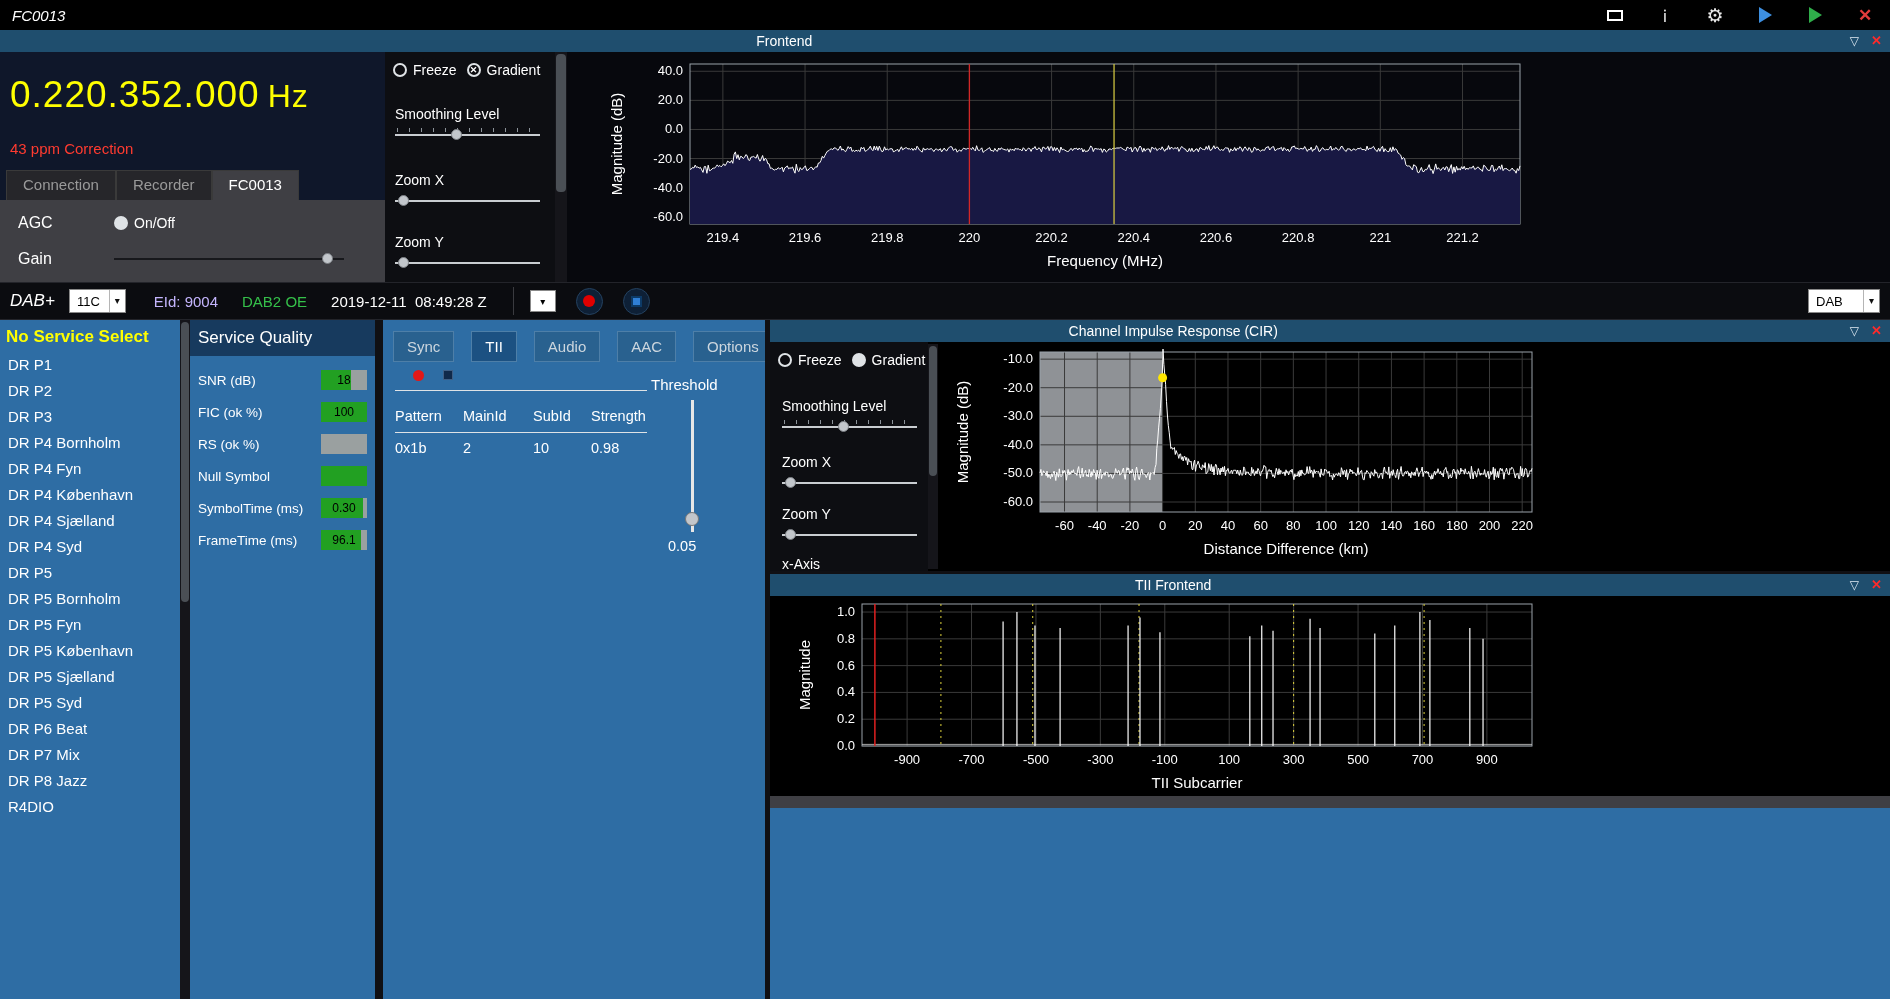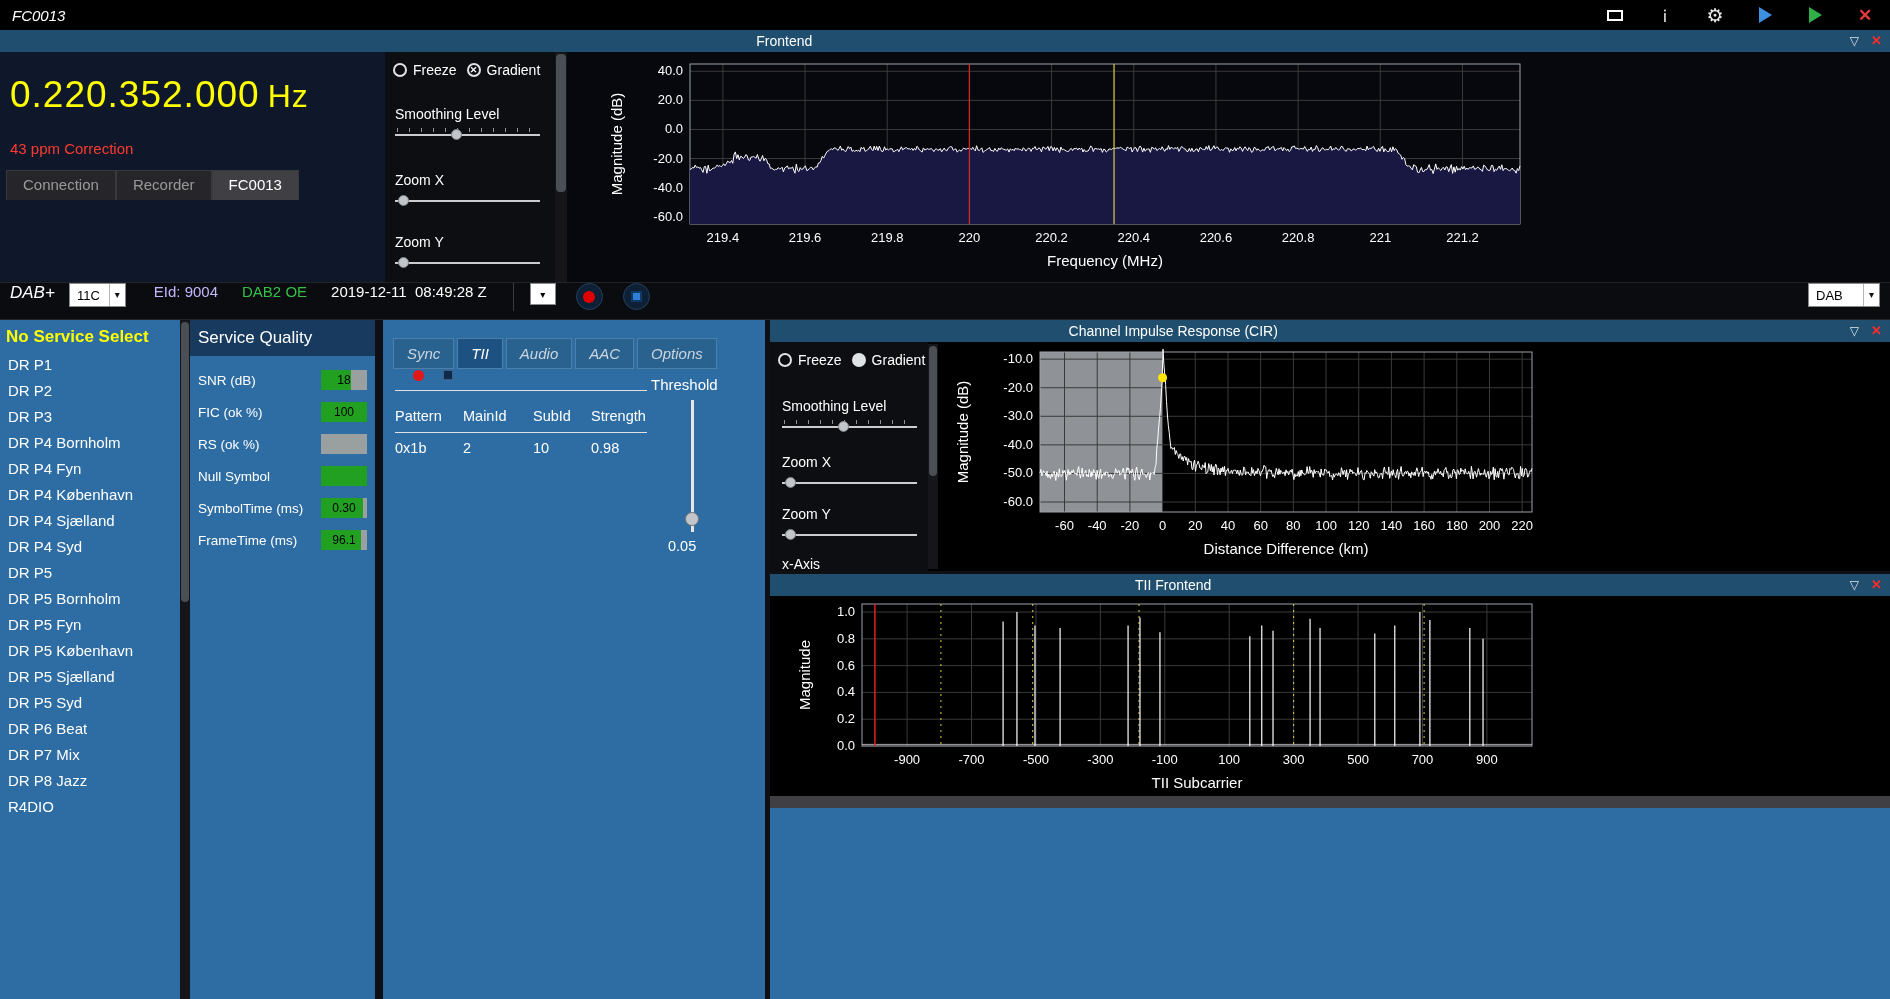--- a/index.html
+++ b/index.html
@@ -59,21 +59,21 @@
   .slider .handle{position:absolute;top:1px;width:11px;height:11px;border-radius:50%;background:#c2c6cb;border:1px solid #7c8085;}
   .slider.gain{width:230px;}
 
   .vscroll{position:relative;background:#15151a;}
   .vscroll .thumb{position:absolute;left:1px;right:1px;top:2px;background:#4a4f55;border-radius:4px;}
   .fe-scroll{width:12px;flex:0 0 12px;}
   .fe-scroll .thumb{height:138px;}
   #spectrum-plot{position:relative;flex:1;height:230px;}
 
   
-  .dab-bar{position:absolute;top:282px;left:0;width:1890px;height:38px;background:#0b0c10;border-top:1px solid #23242a;border-bottom:1px solid #23242a;display:flex;align-items:flex-start;}
+  .dab-bar{position:absolute;top:282px;left:0;width:1890px;height:38px;background:#0b0c10;border-top:1px solid #23242a;border-bottom:1px solid #23242a;display:flex;align-items:center;}
   .dab-mode{font-style:italic;font-size:17px;margin-left:10px;}
   .combo{height:24px;background:#fff;color:#000;font-size:13px;display:flex;align-items:center;padding:0 5px 0 7px;margin-left:14px;border:1px solid #888;}
   .combo .combo-arrow{margin-left:9px;font-size:10px;color:#111;border-left:1px solid #b5b5b5;padding-left:5px;line-height:22px;}
   .combo.band{margin-right:10px;width:72px;justify-content:space-between;}
   .eid{color:#c4b5fd;margin-left:28px;font-size:15px;}
   .ens{color:#35c04a;margin-left:24px;font-size:15px;}
   .ts{margin-left:24px;font-size:15px;white-space:pre;}
   .vsep{width:1px;height:28px;background:#3a3b40;margin-left:26px;}
   .drop-btn{width:26px;height:22px;background:#fff;color:#000;margin-left:16px;display:flex;align-items:center;justify-content:center;font-size:10px;border:1px solid #888;}
   .round-btn{width:27px;height:27px;border-radius:50%;background:#0e2036;border:1px solid #24415f;margin-left:20px;display:flex;align-items:center;justify-content:center;}
@@ -92,21 +92,21 @@
   .q-rows{padding-top:8px;}
   .q-row{display:flex;align-items:center;height:32px;padding:0 8px 0 8px;}
   .q-label{flex:1;font-size:13.5px;}
   .q-box{width:46px;height:20px;background:#9aa0a0;position:relative;color:#000;font-size:12px;text-align:center;line-height:20px;overflow:hidden;flex:0 0 46px;}
   .q-fill{position:absolute;left:0;top:0;bottom:0;background:#22a022;}
   .q-val{position:relative;z-index:1;}
   .divider{width:8px;flex:0 0 8px;background:#101014;}
   .divider.thin{width:5px;flex:0 0 5px;}
 
   .decoder{width:382px;flex:0 0 382px;background:#2e6da4;position:relative;overflow:hidden;}
-  .dec-tabs{position:absolute;left:10px;top:18px;display:flex;gap:3px;font-style:italic;}
+  .dec-tabs{position:absolute;left:10px;top:11px;display:flex;gap:17px;}
   .dec-tab{background:#29618f;color:#ccd6de;border:1px solid #4e7fa8;padding:6px 13px;font-size:15px;}
   .dec-tab.active{background:#1c5182;color:#fff;}
   .dec-dot{position:absolute;left:30px;top:50px;width:11px;height:11px;border-radius:50%;background:#e21818;}
   .dec-square{position:absolute;left:60px;top:50px;width:10px;height:10px;background:#10294a;border:1px solid #3f5f85;}
   .dec-line{position:absolute;left:12px;width:252px;height:1px;background:#dfe3e6;}
   .t-row{position:absolute;left:12px;display:grid;grid-template-columns:68px 70px 58px 62px;font-size:14.5px;}
   .t-head{top:88px;}
   .t-body{top:120px;}
   .thr-label{position:absolute;left:268px;top:56px;font-size:15px;}
   .vslider{position:absolute;left:302px;top:80px;width:14px;height:132px;}
@@ -162,20 +162,34 @@
     </div>
     <div class="frontend-body">
       <div class="fe-left">
         <div class="freq"><span>0.220.352.000</span><span class="unit">Hz</span></div>
         <div class="ppm">43 ppm Correction</div>
         <div class="fe-tabs">
             <div class="fe-tab">Connection</div>
             <div class="fe-tab">Recorder</div>
             <div class="fe-tab active">FC0013</div>
           </div>
+        <div class="fe-tab-content">
+          <div class="agc-row">
+            <span class="ctl-label">AGC</span>
+            <span class="radio filled"></span>
+            <span class="radio-label">On/Off</span>
+          </div>
+          <div class="gain-row">
+            <span class="ctl-label">Gain</span>
+            <div class="slider gain dark">
+              <div class="track"></div>
+              <div class="handle" style="left: calc(95% - 10.4px);"></div>
+            </div>
+          </div>
+        </div>
       </div>
 
       <div class="fe-controls">
         <div class="fc-radios">
           <span class="radio"></span>
           <span class="radio-label">Freeze</span>
           <span class="radio checked">
               <span class="rx">✕</span>
             </span>
           <span class="radio-label">Gradient</span>

